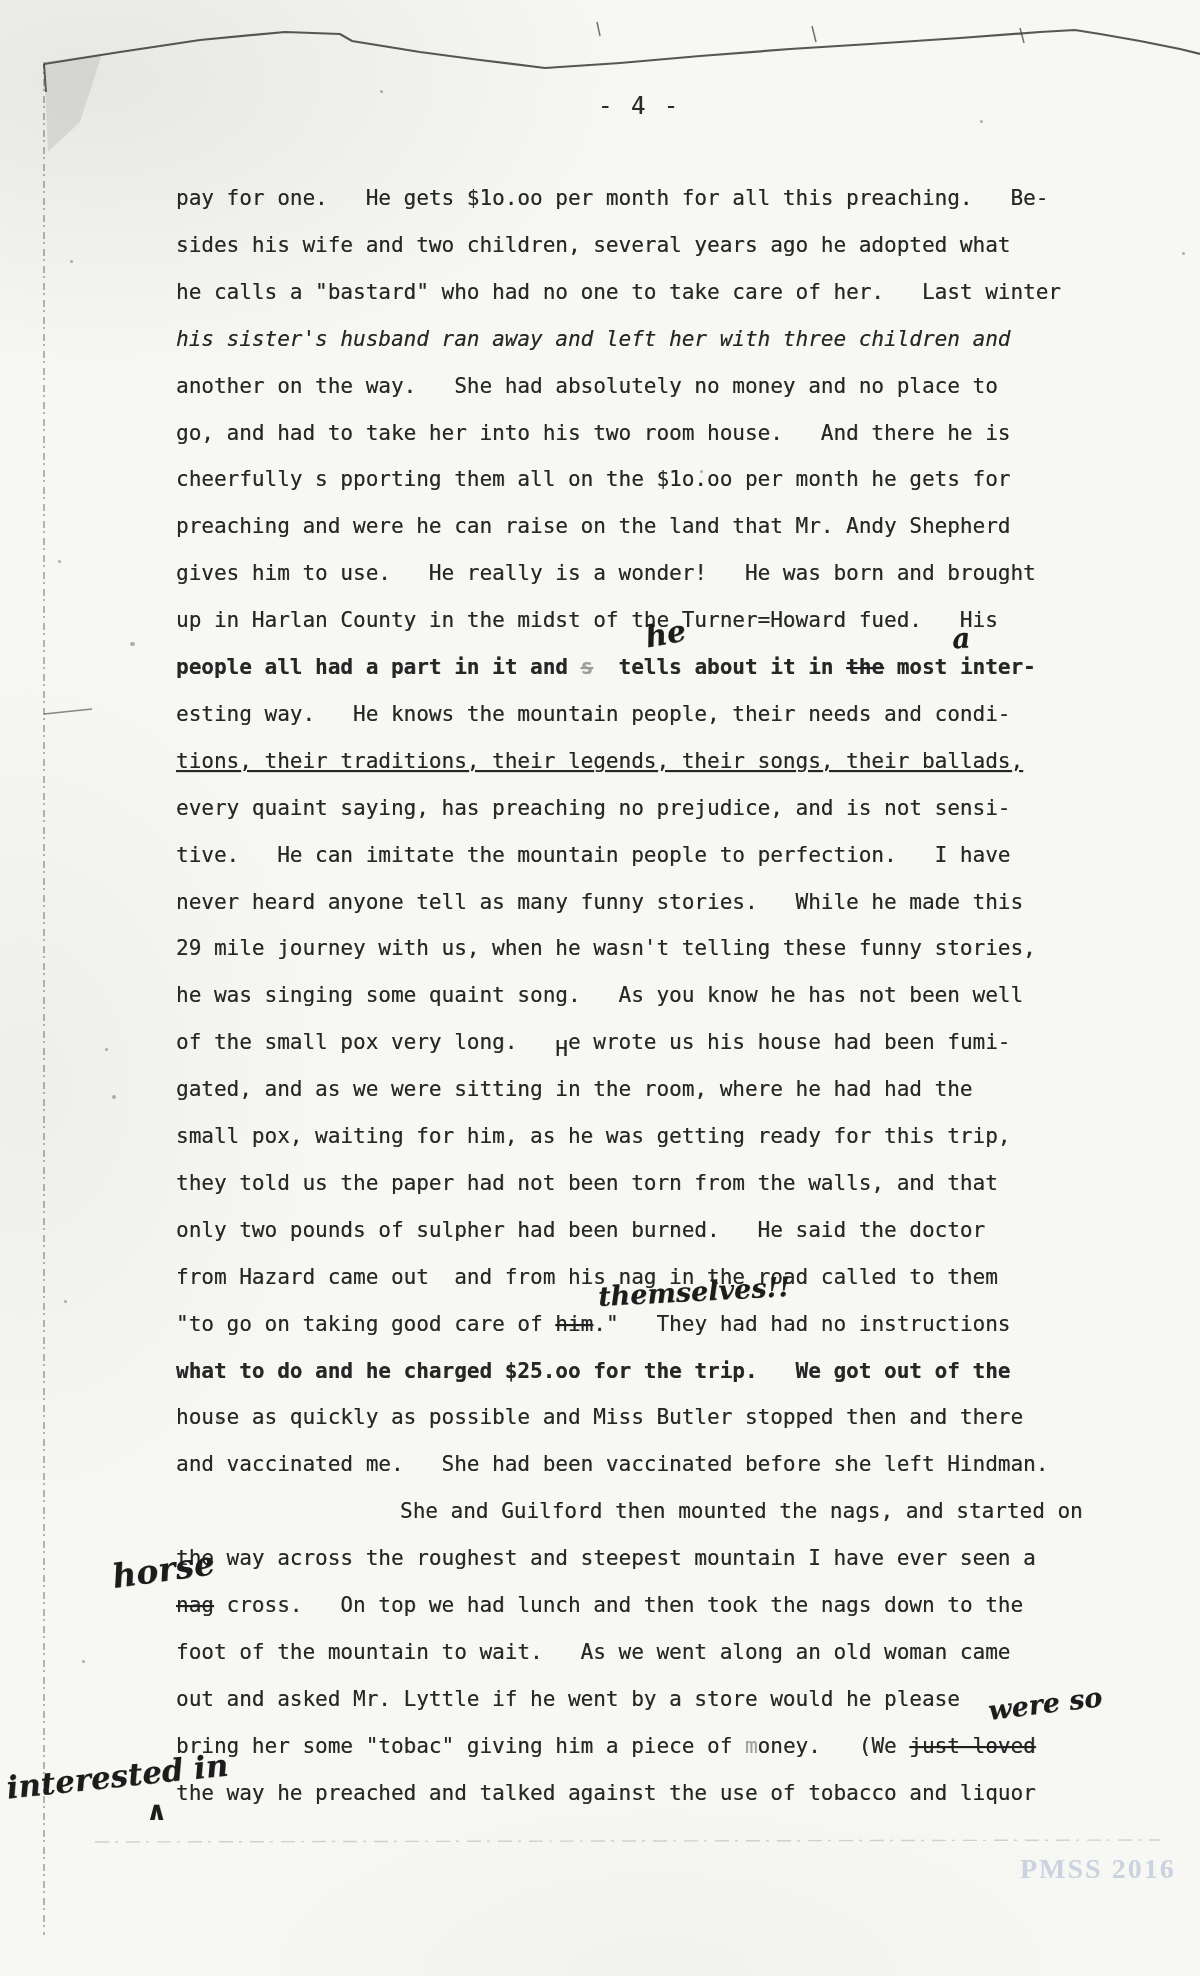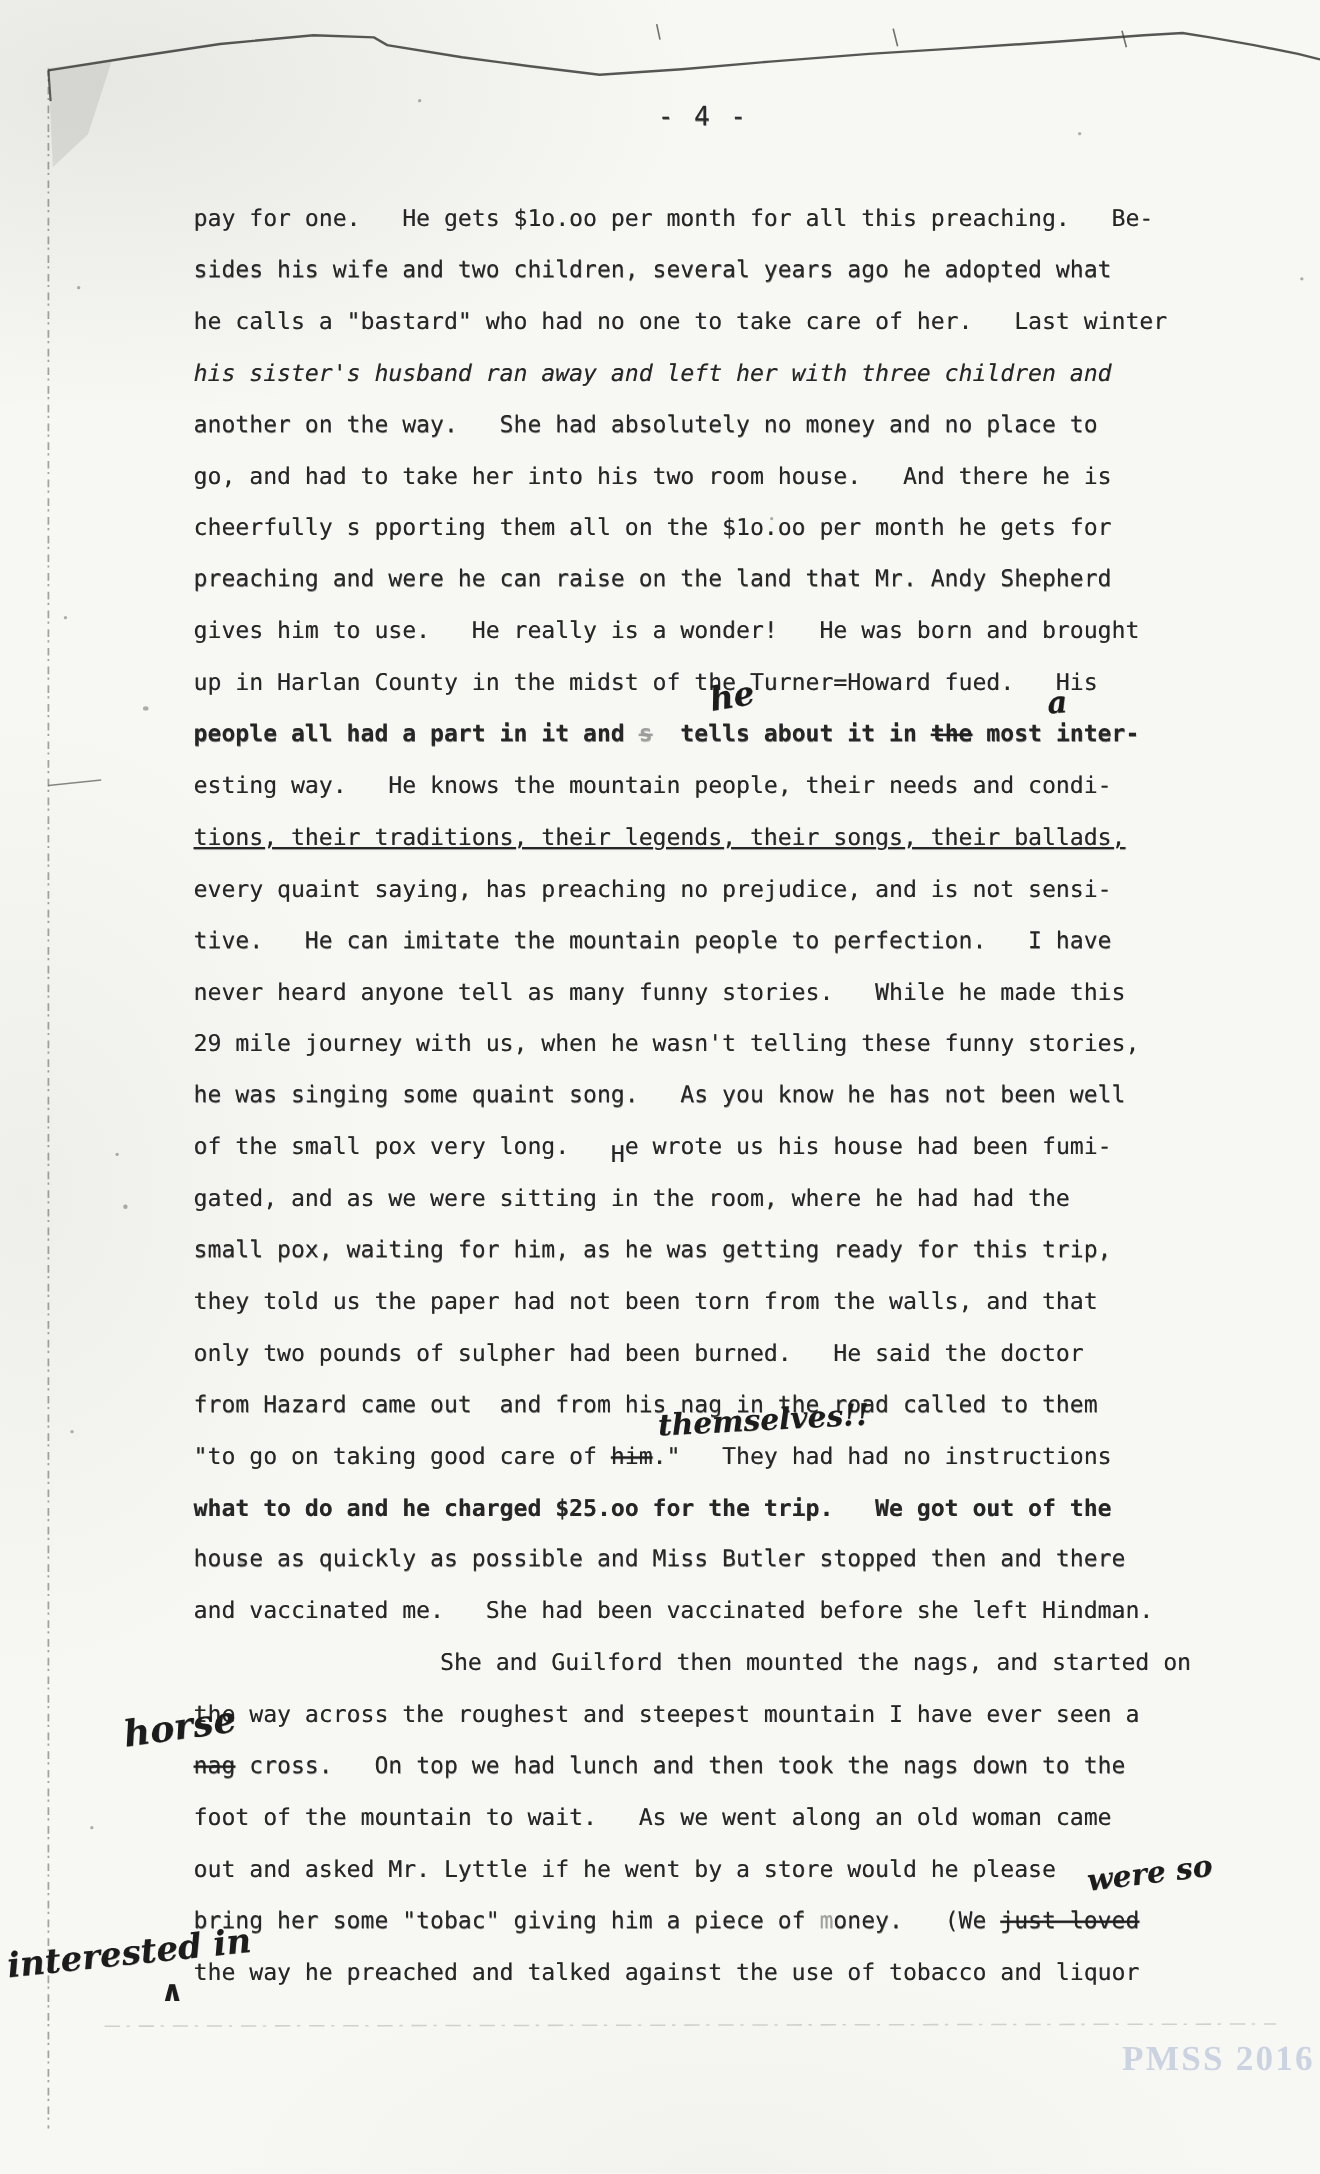--- a/index.html
+++ b/index.html
@@ -31,21 +31,21 @@
   .seg-low{position:relative;top:7px;}
   .handwriting{
     position:absolute;
     font-family:"DejaVu Serif", serif;font-style:italic;font-weight:700;
     color:#1c1c1c;white-space:pre;
     text-shadow:0.4px 0.4px 0.5px rgba(20,20,20,.4);
   }
   .watermark{
     position:absolute;top:1853px;left:1020px;
     font-family:"Liberation Serif", serif;font-weight:700;
-    font-size:32px;letter-spacing:2px;
+    font-size:28px;letter-spacing:2px;
     color:rgba(168,182,209,0.55);
   }
   svg.decor{position:absolute;top:0;left:0;pointer-events:none;}
   .speck{position:absolute;width:3px;height:3px;border-radius:50%;background:rgba(60,60,58,.4);}
 </style>
 </head>
 <body>
 
 <div class="paper-shade"></div>
 

